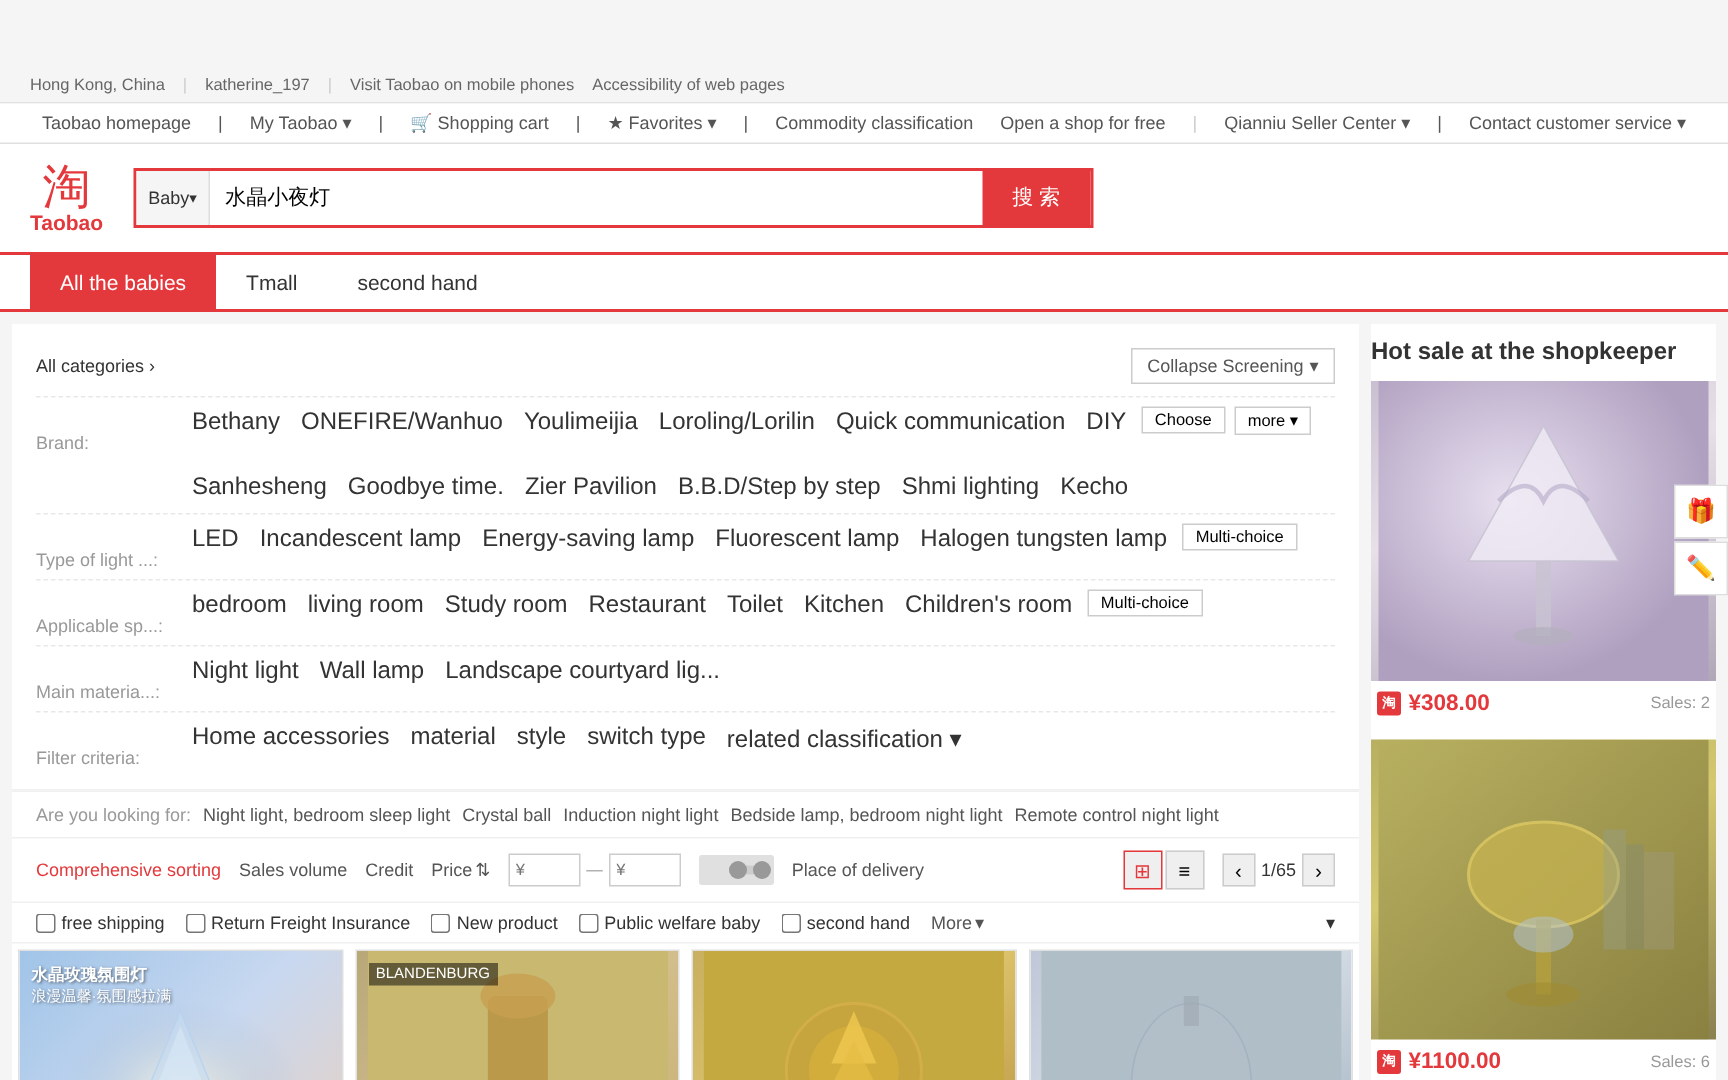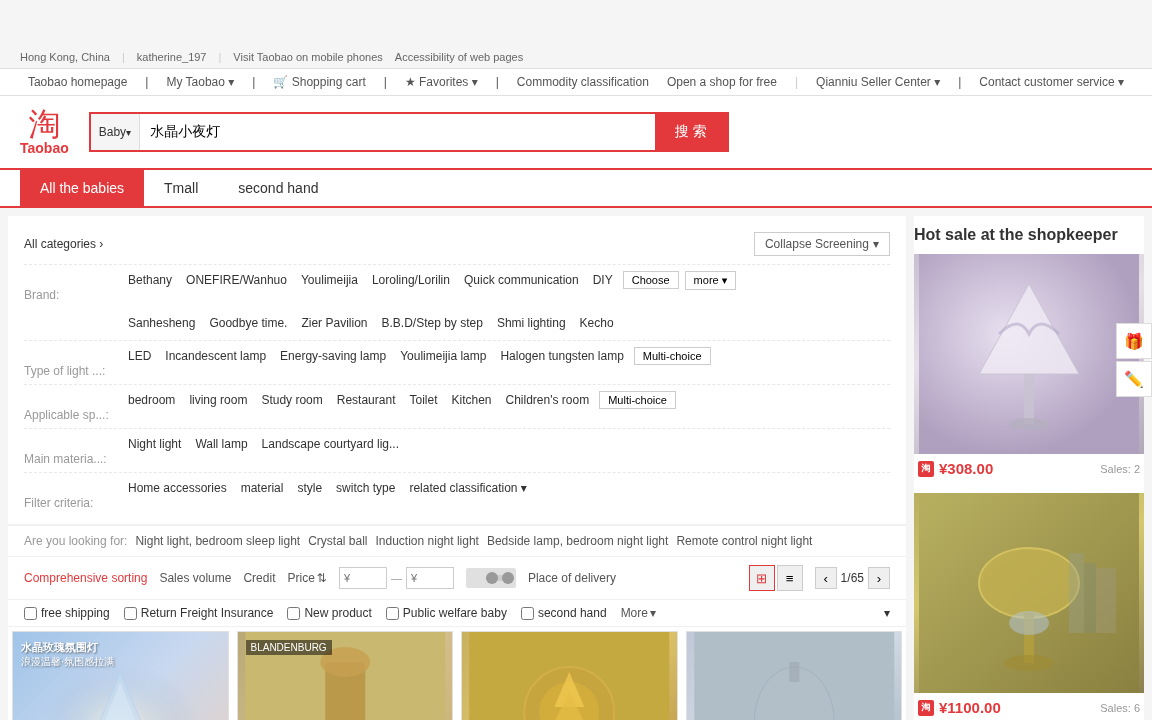--- a/index.html
+++ b/index.html
@@ -39,21 +39,21 @@
 
     
     .filter-section { padding: 8px 16px; border-bottom: 1px solid #f0f0f0; }
     .categories-row { display: flex; align-items: center; justify-content: space-between; padding: 8px 0; }
     .all-categories { font-size: 12px; color: #333; cursor: pointer; }
     .collapse-btn { background: #fff; border: 1px solid #ccc; padding: 4px 10px; cursor: pointer; font-size: 12px; color: #555; display: flex; align-items: center; gap: 4px; }
 
     .filter-row { display: flex; align-items: flex-start; padding: 6px 0; border-top: 1px dashed #e8e8e8; min-height: 32px; }
     .filter-label { width: 100px; color: #999; font-size: 12px; flex-shrink: 0; padding-top: 2px; margin-top: 15px; }
     .filter-items { display: flex; flex-wrap: wrap; gap: 6px; flex: 1; align-items: flex-start; }
-    .filter-item { font-size: 12px; color: #333; cursor: pointer; padding: 2px 4px; white-space: nowrap; }
+    .filter-item { font-size: 16px; color: #333; cursor: pointer; padding: 2px 4px; white-space: nowrap; }
     .multi-choice-btn { background: #fff; border: 1px solid #ccc; padding: 2px 8px; font-size: 11px; cursor: pointer; white-space: nowrap; }
     .choose-btn { background: #fff; border: 1px solid #ccc; padding: 2px 8px; font-size: 11px; cursor: pointer; }
     .more-btn { background: #fff; border: 1px solid #ccc; padding: 2px 8px; font-size: 11px; cursor: pointer; display: flex; align-items: center; gap: 2px; }
 
     
     .suggestions-row { padding: 8px 16px; display: flex; align-items: center; gap: 8px; flex-wrap: wrap; border-top: 1px solid #f0f0f0; font-size: 12px; }
     .suggestions-label { color: #999; white-space: nowrap; }
     .suggestion-item { color: #555; cursor: pointer; }
 
     
@@ -193,21 +193,21 @@
           <span class="filter-item">Kecho</span>
         </div>
       </div>
 
       <div class="filter-row">
         <div class="filter-label">Type of light ...:</div>
         <div class="filter-items">
           <span class="filter-item">LED</span>
           <span class="filter-item">Incandescent lamp</span>
           <span class="filter-item">Energy-saving lamp</span>
-          <span class="filter-item">Youlimeijia lamp</span>
+          <span class="filter-item">Fluorescent lamp</span>
           <span class="filter-item">Halogen tungsten lamp</span>
           <button class="multi-choice-btn">Multi-choice</button>
         </div>
       </div>
 
       <div class="filter-row">
         <div class="filter-label">Applicable sp...:</div>
         <div class="filter-items">
           <span class="filter-item">bedroom</span>
           <span class="filter-item">living room</span>

